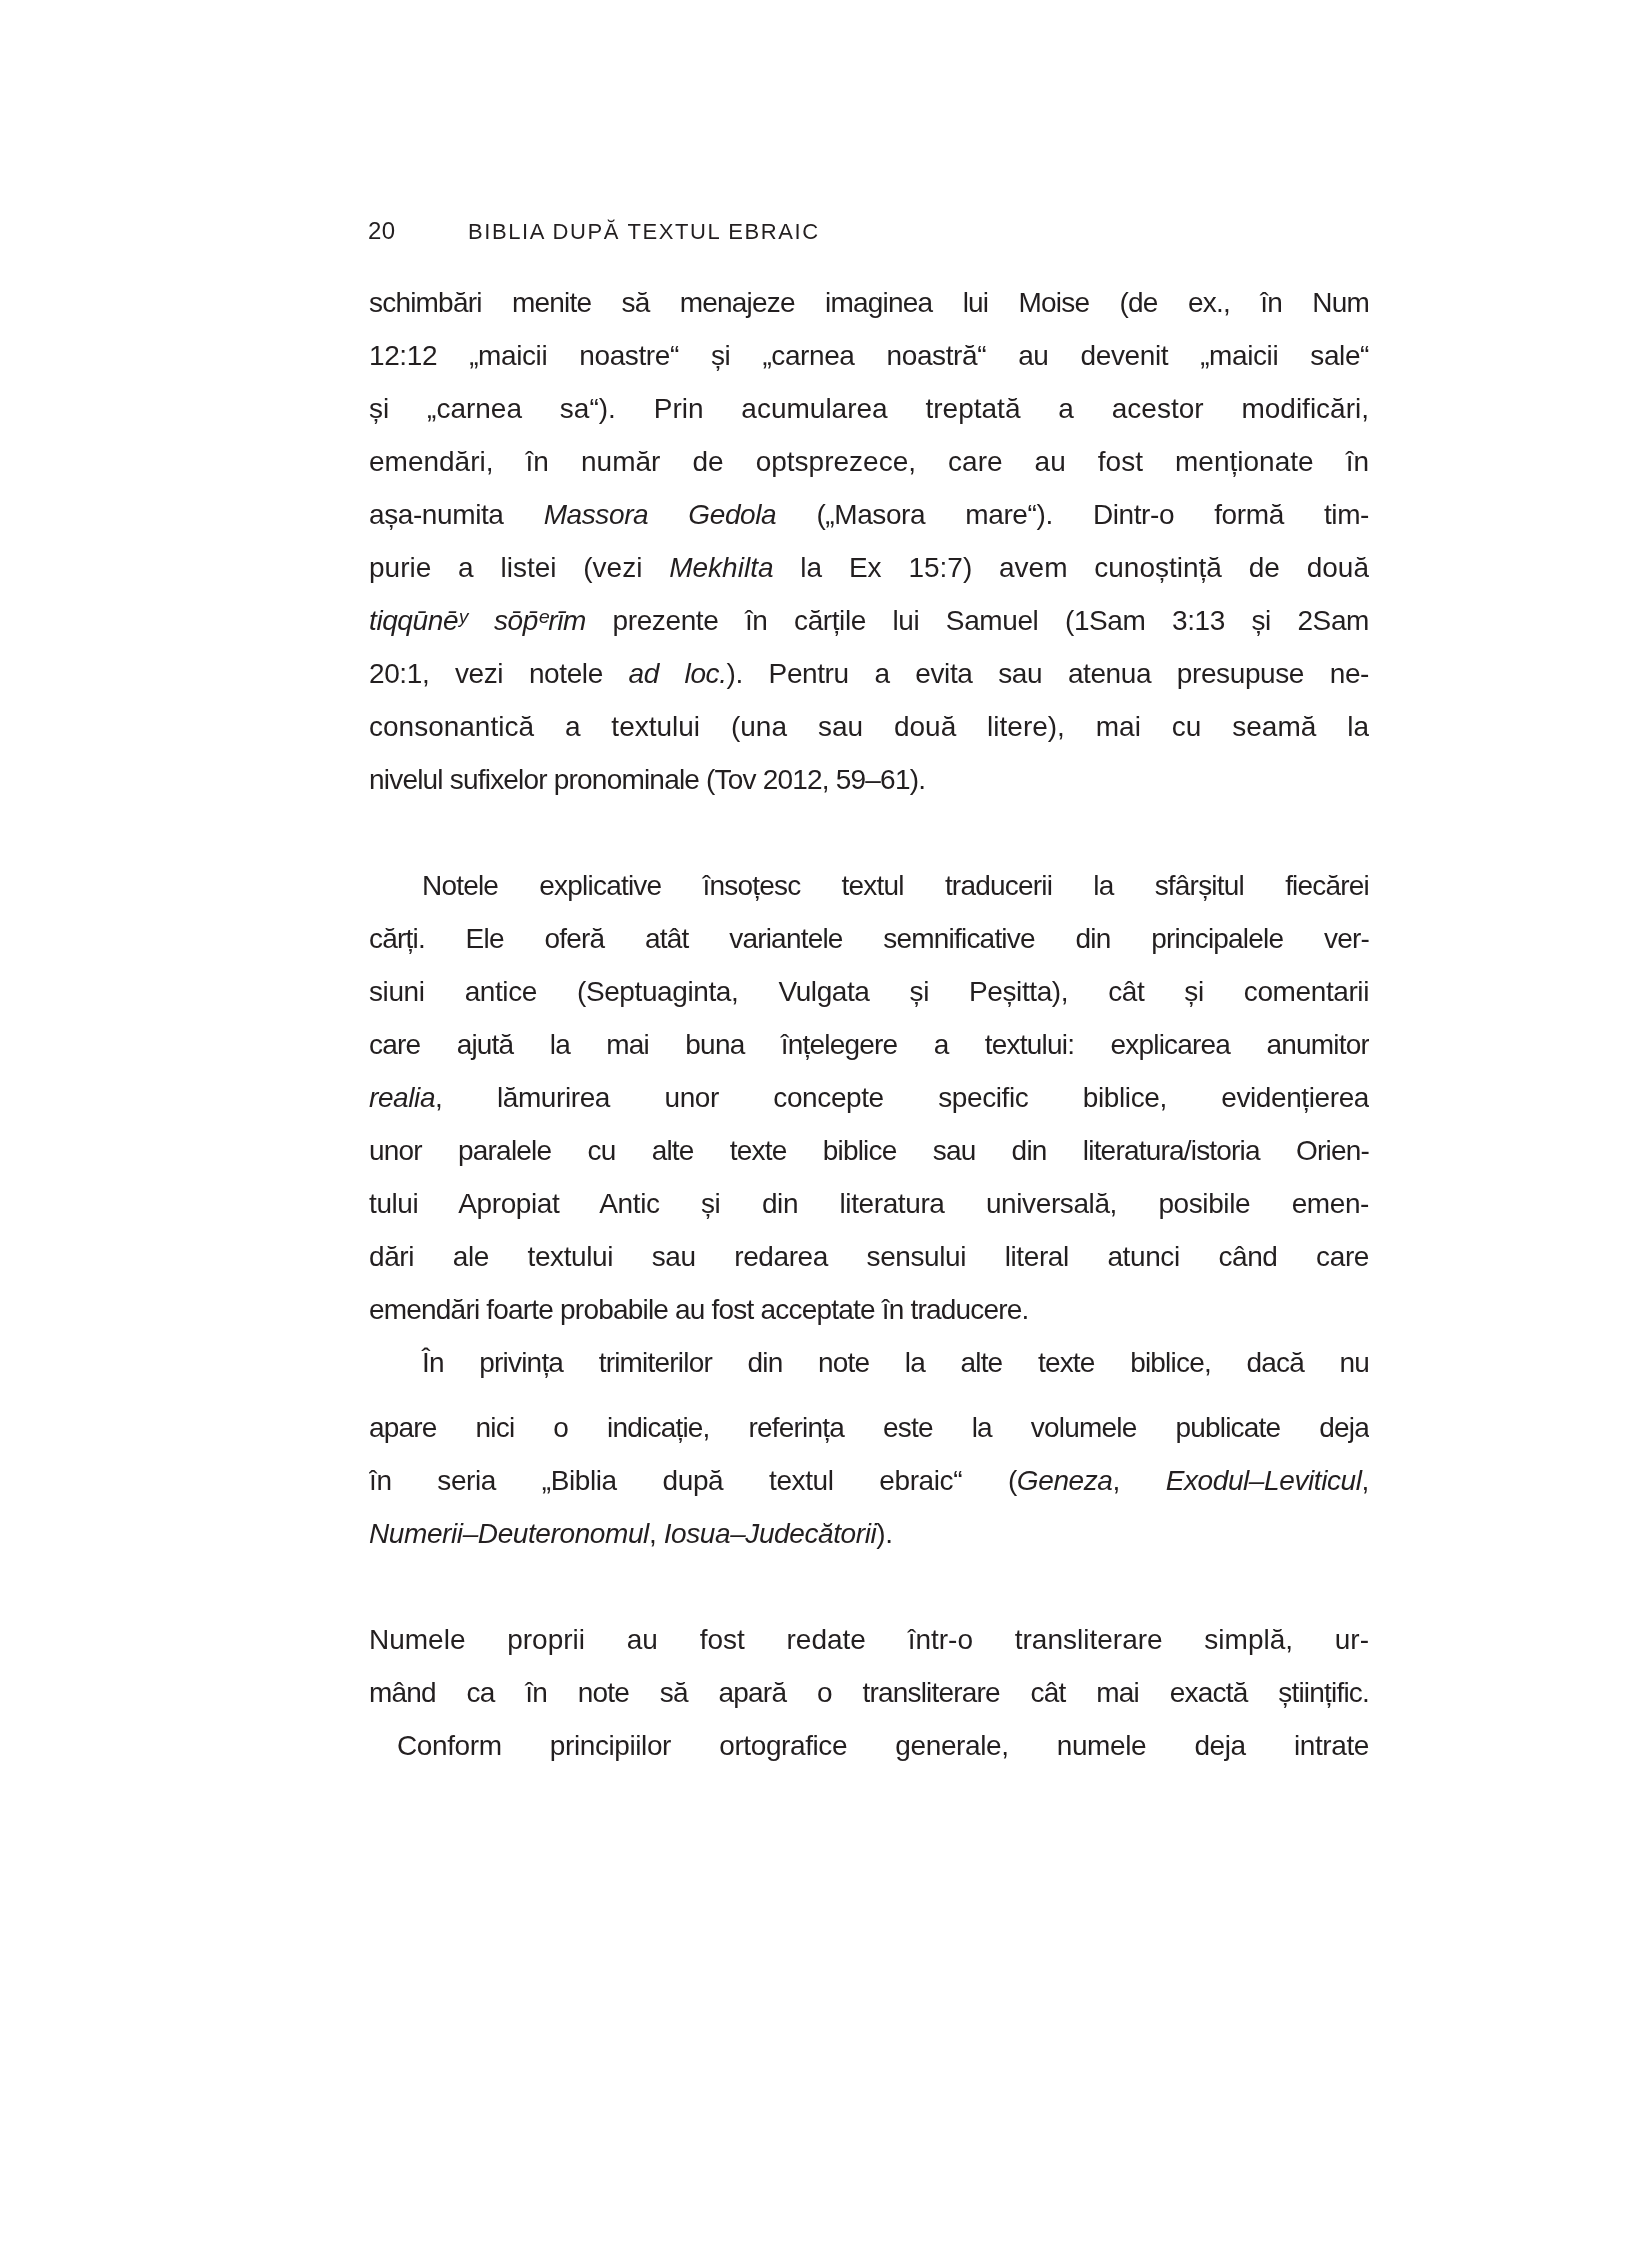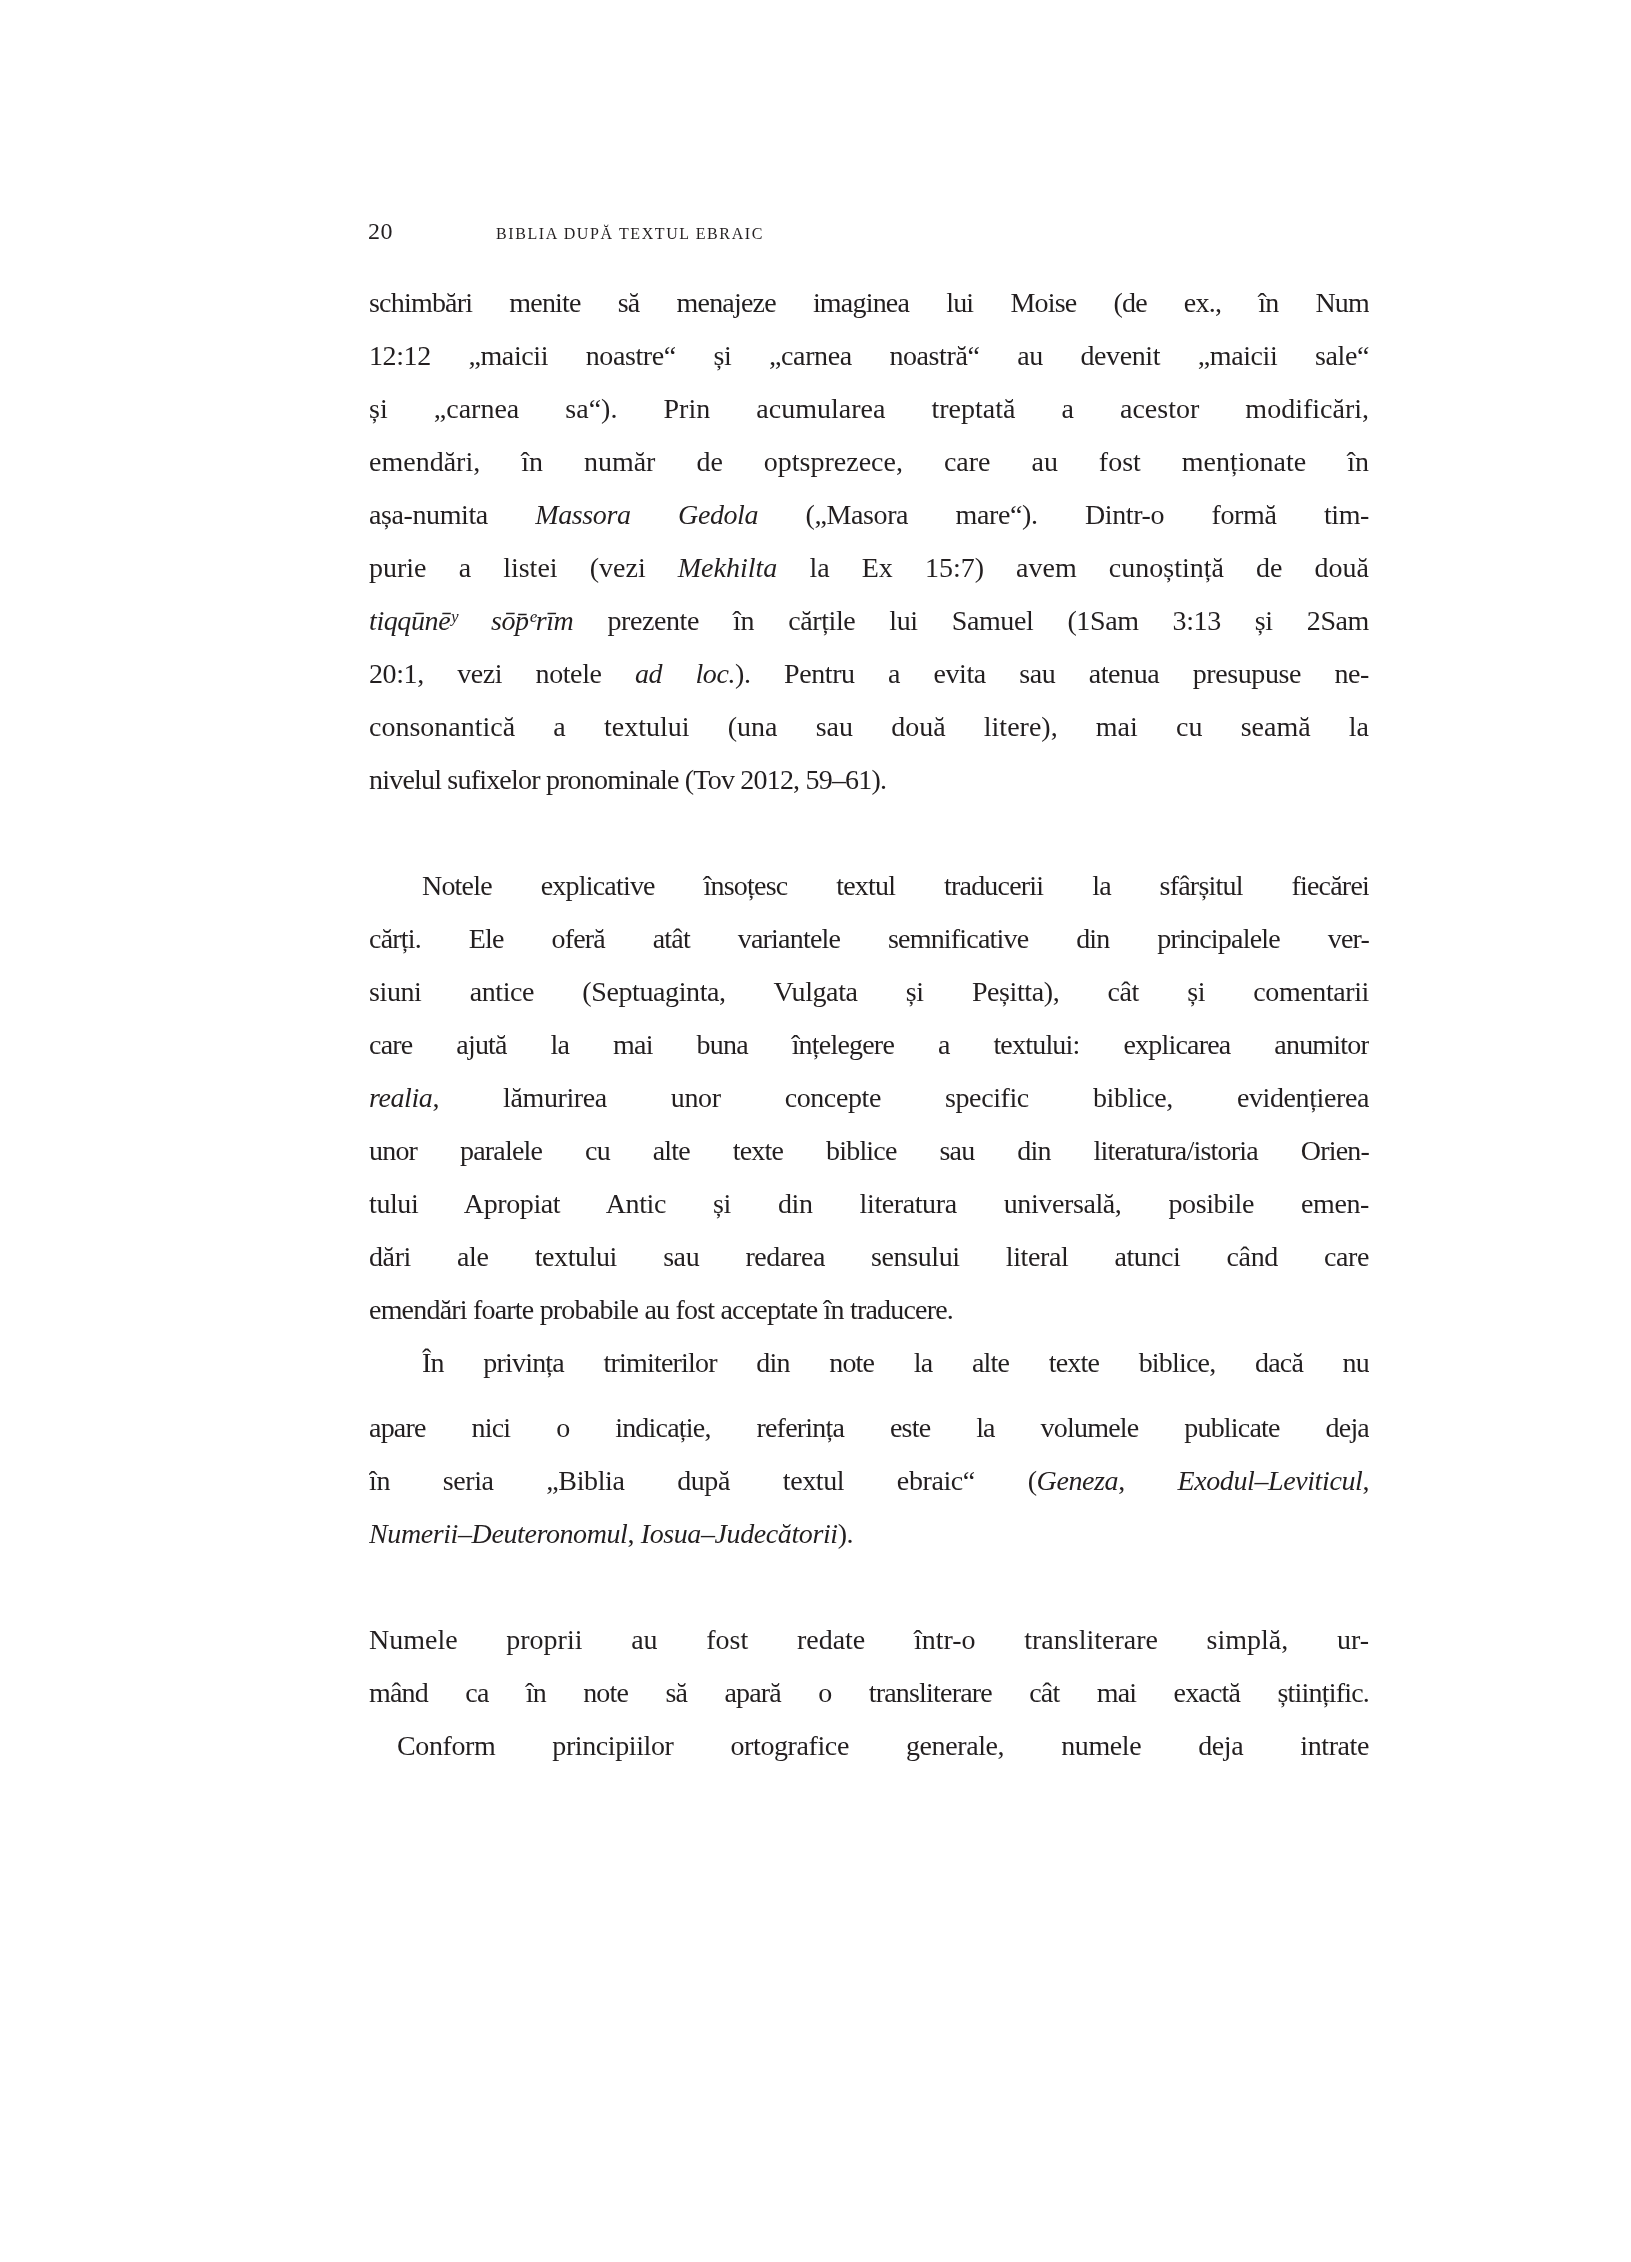--- a/index.html
+++ b/index.html
@@ -1,28 +1,28 @@
 <!DOCTYPE html>
 <html style="font-size:14.3px"><head>
 <meta charset="utf-8">
 <style>
   html, body { margin: 0; padding: 0; background: #ffffff; }
   body { width: 1632px; height: 2263px; position: relative; overflow: hidden; }
   .page {
     position: absolute; left: 0; top: 0; width: 1424px; height: 2263px;
     background: #ffffff; color: #231f20;
-    font-family: Liberation Serif, serif;
+    font-family: Liberation Sans, sans-serif;
   }
   .running-head {
     position: absolute; left: 368px; top: 217px; height: 28.5px;
     display: flex; align-items: baseline;
     font-size: 24px; line-height: 28.5px; color: #231f20;
   }
   .page-number { width: 100px; letter-spacing: 0.4px; }
-  .head-title { letter-spacing: 1.6px; text-transform: uppercase; font-size: 16px; margin-left: 28px; }
+  .head-title { letter-spacing: 1.6px; text-transform: uppercase; font-size: 22px; }
   .body {
     position: absolute; left: 369px; width: 1000px; top: 276px;
     font-size: 28px;
   }
   .line {
     height: 53px; line-height: 53px; white-space: nowrap;
     text-align: justify; text-align-last: justify;
     overflow: visible; word-spacing: 0;
   }
   .line.last { text-align: center; text-align-last: left; }

